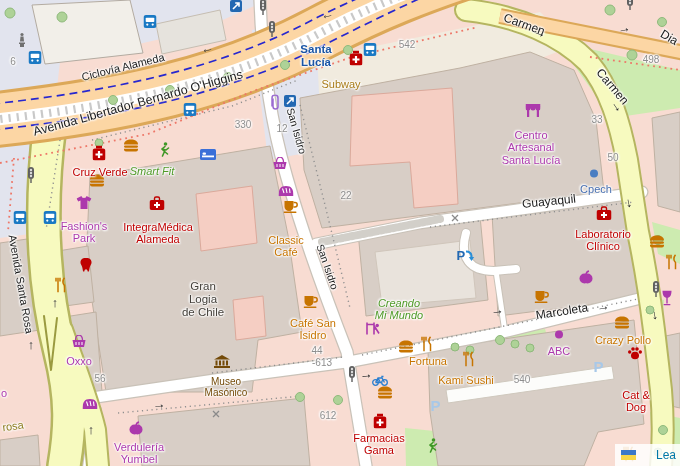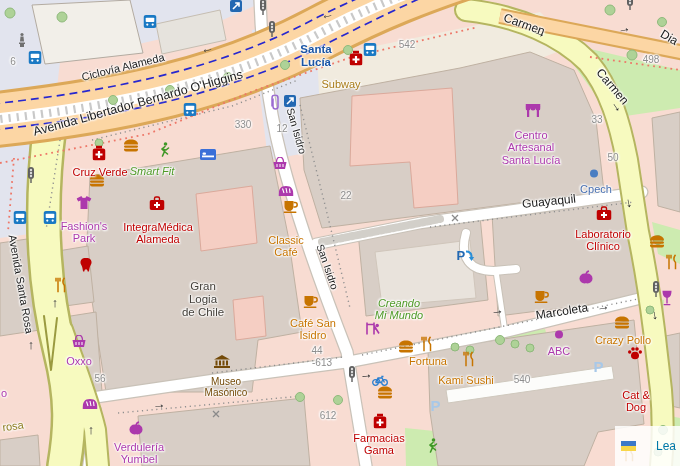--- a/index.html
+++ b/index.html
@@ -16,21 +16,21 @@
   .c-num{color:#8d8d8d;font-size:10px;}
   .c-shop{color:#ac39ac;}
   .c-food{color:#c77400;}
   .c-health{color:#bf0000;}
   .c-leisure{color:#4f9a28;font-style:italic;}
   .c-station{color:#1b55a5;font-weight:bold;}
   .c-office{color:#466eb0;}
   .c-museum{color:#734a08;}
   .c-gold{color:#a87b18;}
   .c-dark{color:#44403a;}
-  .attribution{position:absolute;right:0;bottom:0;height:40px;background:rgba(255,255,255,.85);
+  .attribution{position:absolute;right:0;bottom:0;height:22px;background:rgba(255,255,255,.85);
        display:flex;align-items:center;gap:20px;padding:0 4px 0 6px;font-size:12px;}
   .attribution a{color:#0078a8;text-decoration:none;}
 </style>
 </head>
 <body>
 
 <div class="stage">
 
   <svg class="base" width="680" height="466" viewBox="0 0 680 466">
 

